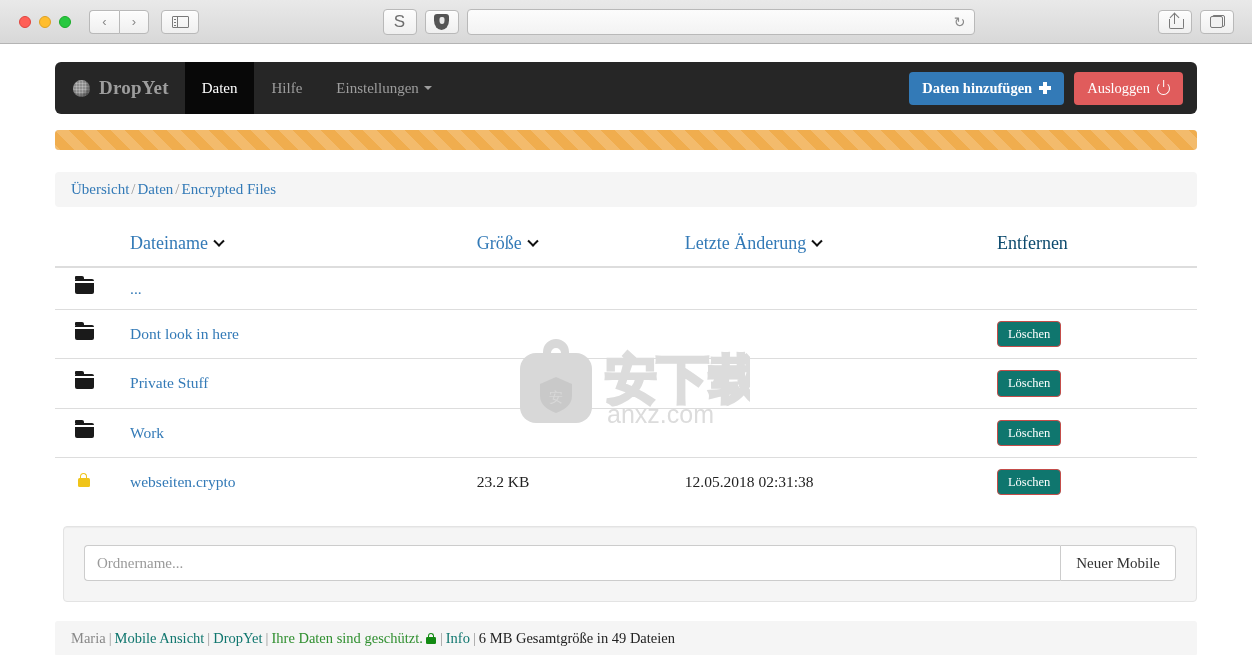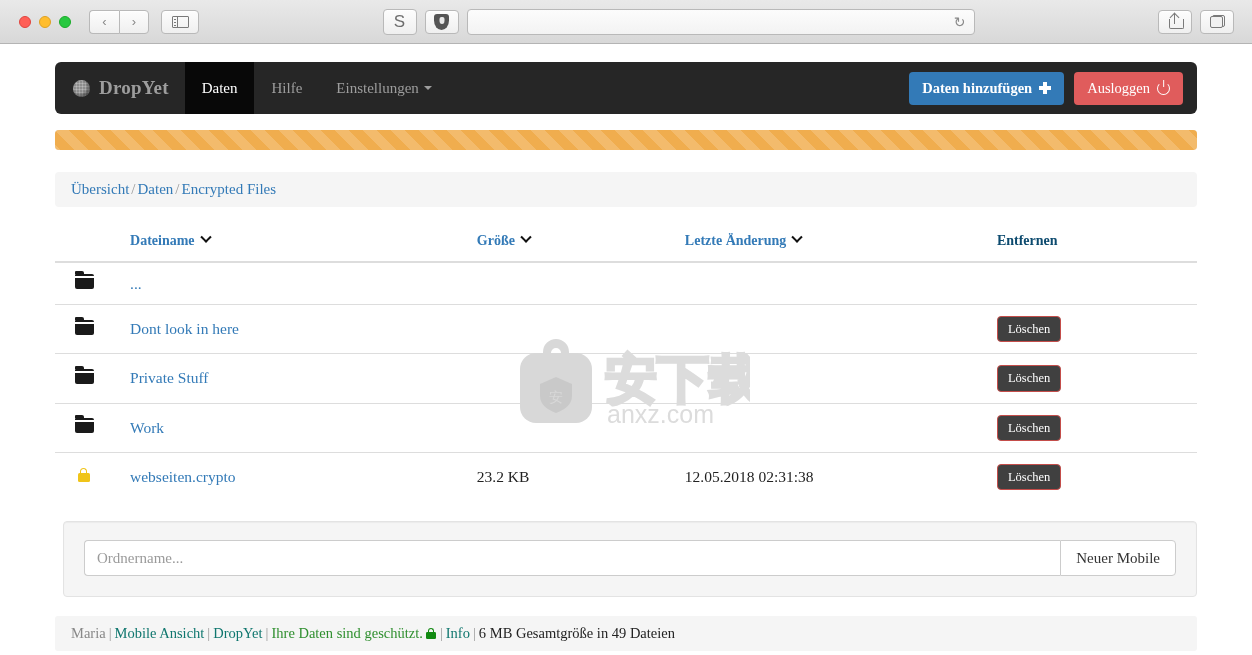--- a/index.html
+++ b/index.html
@@ -241,22 +241,22 @@
   
   table.files {
     width: 100%;
     margin-top: 18px;
     border-collapse: collapse;
     position: relative;
     z-index: 1;
   }
   table.files th {
     text-align: left;
-    font-weight: bold;
-    font-size: 14px;
+    font-weight: normal;
+    font-size: 18px;
     padding: 8px 8px 12px 8px;
     border-bottom: 2px solid #ddd;
     color: #337ab7;
     white-space: nowrap;
   }
   table.files th.plain { color: #0c4a6e; }
   table.files td {
     padding: 11px 8px;
     border-top: 1px solid #ddd;
     font-size: 15.5px;
@@ -301,21 +301,21 @@
   }
   .lock-file-ico .body {
     position:absolute; bottom:0; width:12px; height:9px; background:#f0c419; border-radius:1.5px;
   }
   .lock-file-ico .shackle {
     position:absolute; top:0; left:2.4px; width:7px; height:6.5px;
     border:1.8px solid #f0c419; border-bottom:none; border-radius:4px 4px 0 0;
   }
 
   .btn-del {
-    background: #404040;
+    background: #0f766e;
     border: 1px solid #c44d4a;
     color: #fff;
     font-size: 12.5px;
     font-family: "Liberation Serif", serif;
     padding: 4px 10px;
     border-radius: 4px;
     cursor: pointer;
     line-height: 1.3;
   }
 

